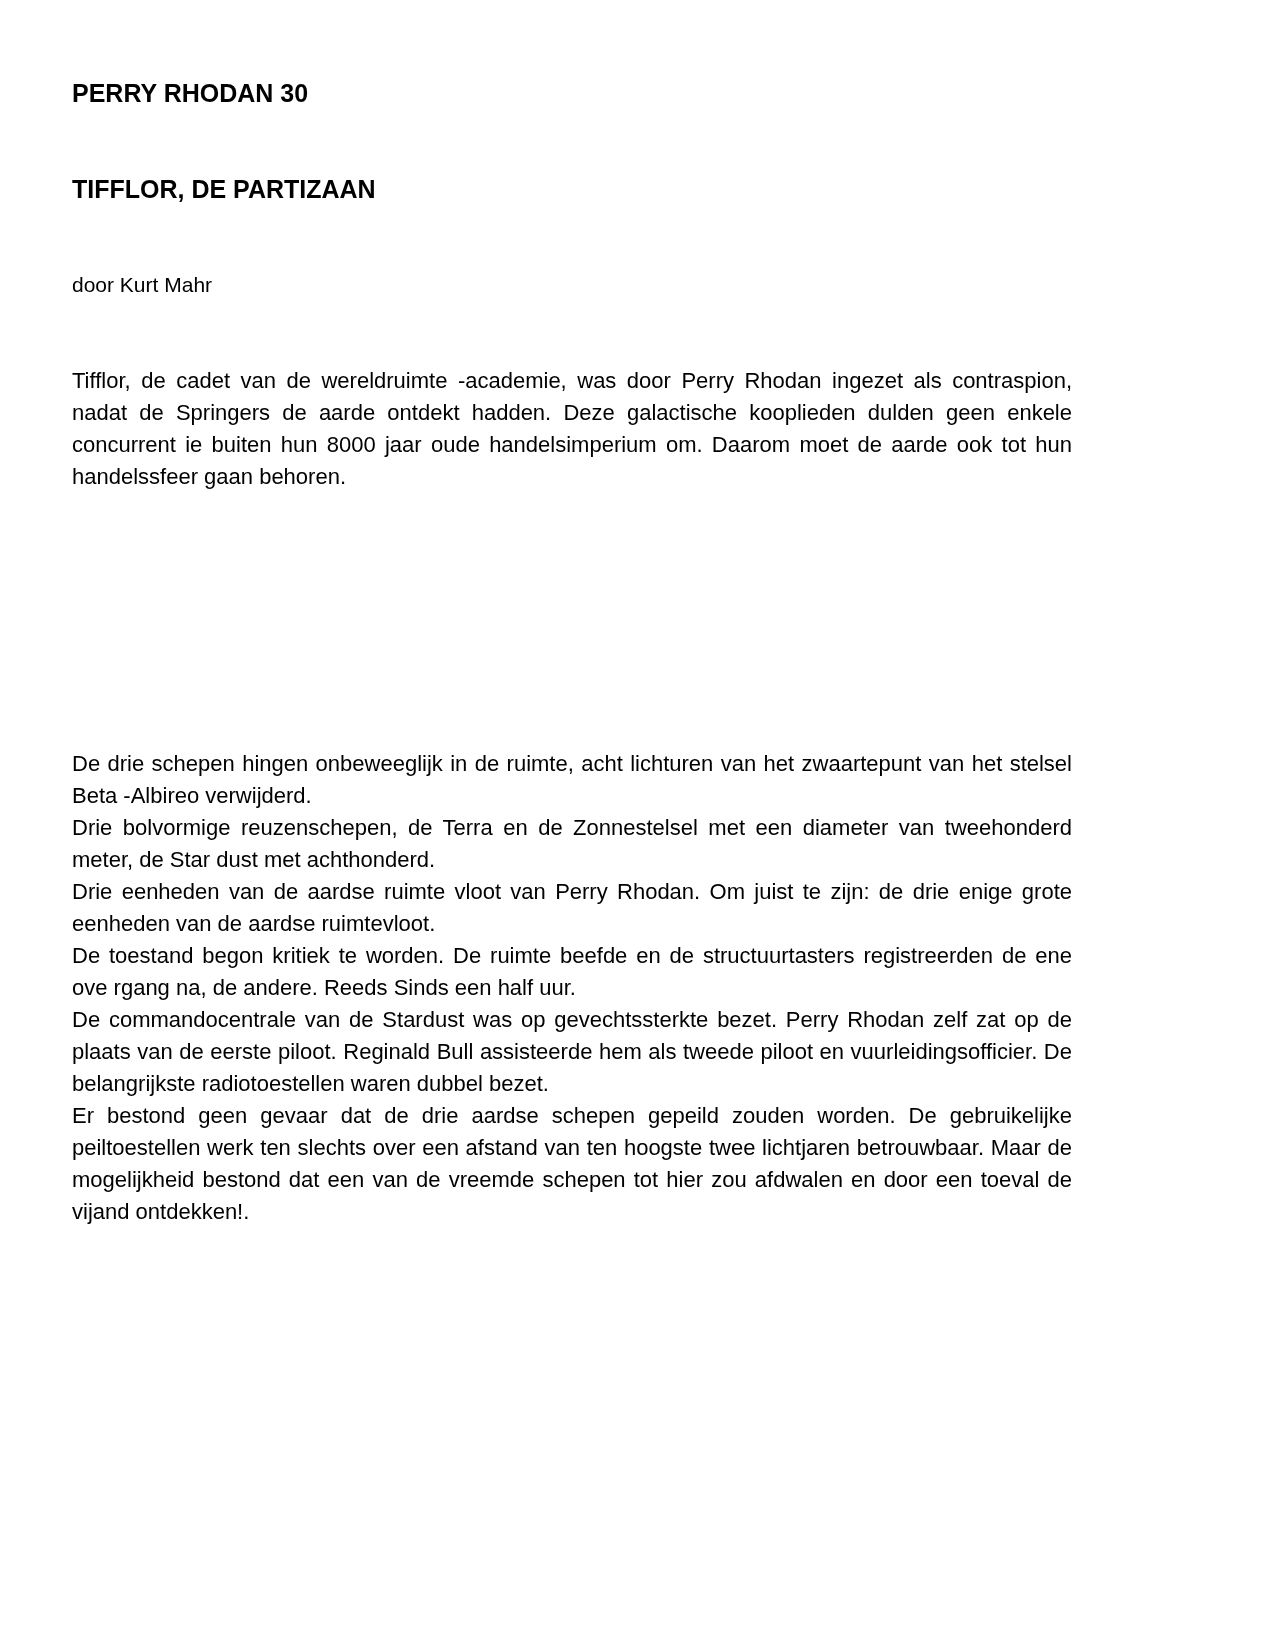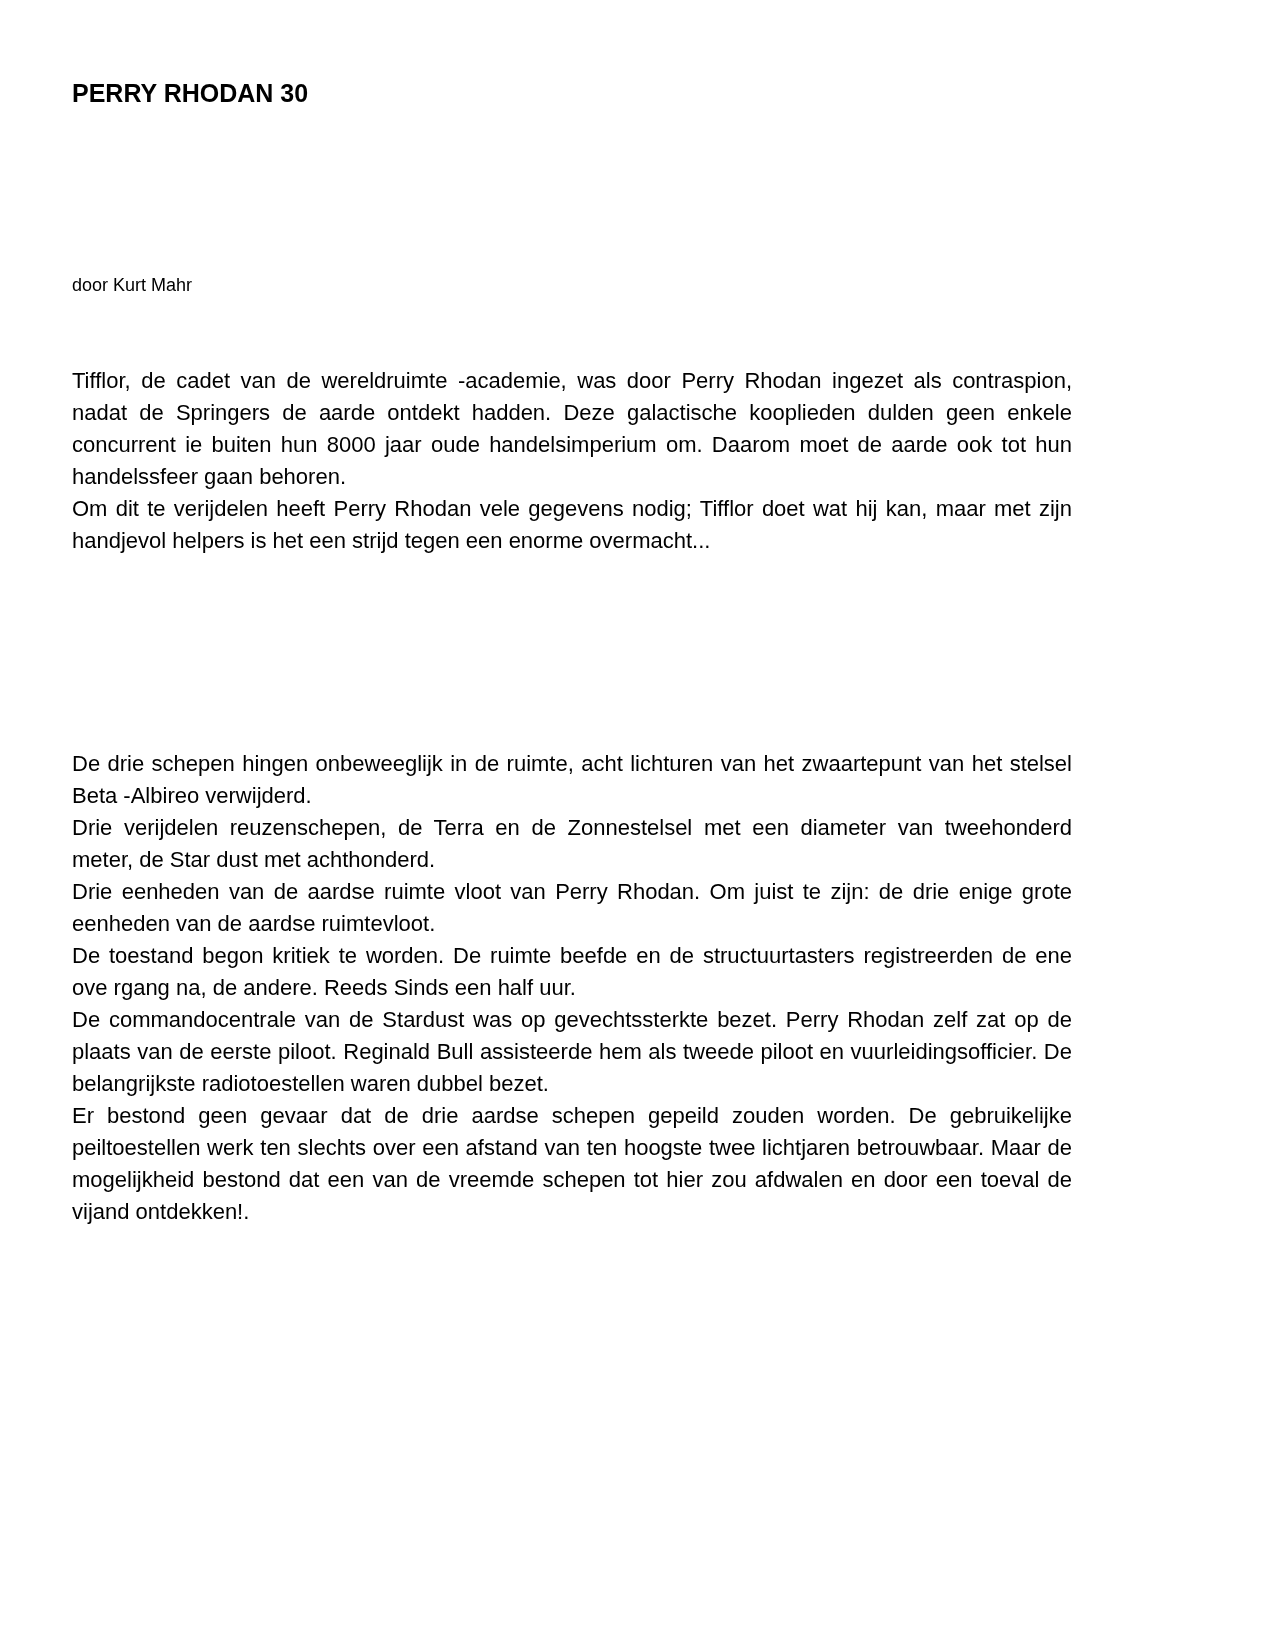--- a/index.html
+++ b/index.html
@@ -32,21 +32,21 @@
       line-height: 30px;
       margin: 0;
       white-space: nowrap;
     }
     .series-title { top: 70px; }
     .book-title { top: 166px; }
     .author {
       position: absolute;
       left: 72px;
       top: 262px;
-      font-size: 18px;
+      font-size: 21px;
       line-height: 30px;
       margin: 0;
       white-space: nowrap;
     }
     .block {
       position: absolute;
       left: 72px;
       width: 1000px;
       font-size: 22px;
       line-height: 32px;
@@ -56,28 +56,28 @@
     .para {
       margin: 0;
       text-align: justify;
     }
   </style>
 </head>
 <body>
 
 <div class="page">
   <h1 class="heading series-title">PERRY RHODAN  30</h1>
+  <h2 class="heading book-title">TIFFLOR, DE PARTIZAAN</h2>
   <p class="author">door Kurt Mahr</p>
 
   <div class="block blurb">
     <p class="para">Tifflor, de cadet van de wereldruimte -academie, was door Perry Rhodan ingezet als contraspion, nadat de Springers de aarde ontdekt hadden. Deze galactische kooplieden dulden geen enkele concurrent ie buiten hun 8000 jaar oude handelsimperium om. Daarom moet de aarde ook tot hun handelssfeer gaan behoren.</p>
-    <p class="para">Om dit te verijdelen heeft Perry Rhodan vele gegevens nodig; Tifflor doet wat hij kan, maar met zijn handjevol helpers is het een strijd tegen een  enorme overmacht...</p>
   </div>
 
   <div class="block story">
     <p class="para">De drie schepen hingen onbeweeglijk in de ruimte, acht lichturen van het zwaartepunt van het stelsel Beta -Albireo verwijderd.</p>
-    <p class="para">Drie verijdelen reuzenschepen, de Terra en de Zonnestelsel met een diameter van tweehonderd meter, de Star dust met achthonderd.</p>
+    <p class="para">Drie bolvormige reuzenschepen, de Terra en de Zonnestelsel met een diameter van tweehonderd meter, de Star dust met achthonderd.</p>
     <p class="para">Drie eenheden van de aardse ruimte vloot van Perry Rhodan. Om juist te zijn: de drie enige grote eenheden van de aardse ruimtevloot.</p>
     <p class="para">De toestand begon kritiek te worden. De ruimte beefde en de structuurtasters registreerden de ene ove rgang na, de andere. Reeds Sinds een half uur.</p>
     <p class="para">De commandocentrale van de Stardust was op gevechtssterkte  bezet. Perry Rhodan zelf zat op de plaats van de eerste piloot. Reginald Bull assisteerde hem als tweede piloot en vuurleidingsofficier. De belangrijkste radiotoestellen waren dubbel bezet.</p>
     <p class="para">Er bestond geen gevaar dat de drie aardse schepen gepeild zouden worden. De gebruikelijke peiltoestellen werk ten slechts over een afstand van ten hoogste twee lichtjaren betrouwbaar. Maar de mogelijkheid bestond dat een van de vreemde schepen tot hier zou afdwalen en door een toeval de vijand ontdekken!.</p>
   </div>
 </div>
 
 </body></html>

